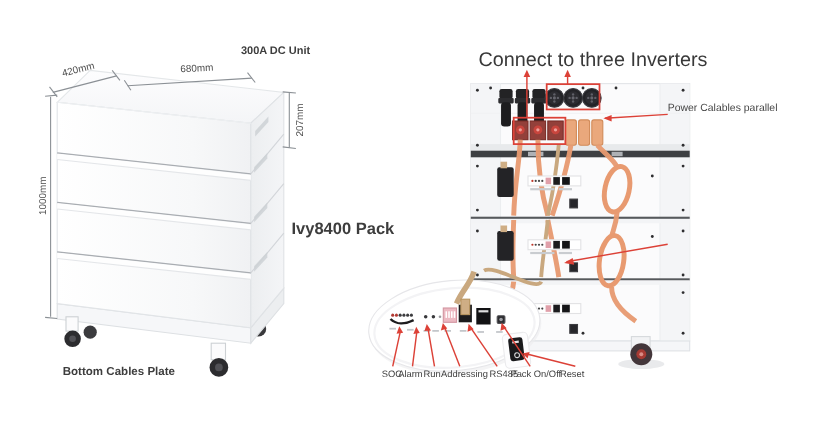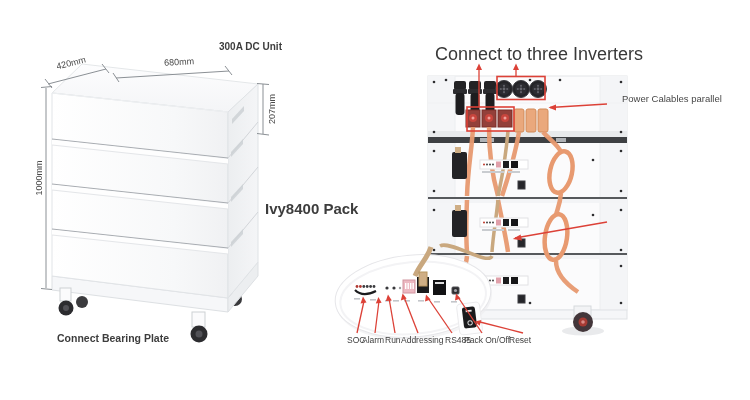--- a/index.html
+++ b/index.html
@@ -4,21 +4,21 @@
 <style>
   html,body{margin:0;padding:0;background:#fff;}
   #stage{position:relative;width:750px;height:400px;background:#ffffff;overflow:hidden;
          font-family:"Liberation Sans",sans-serif;color:#414141;}
   .abs{position:absolute;}
   svg{display:block;}
   .lbl{position:absolute;white-space:nowrap;color:#414141;}
   .bold{font-weight:bold;color:#3d3d3d;}
   .dim{font-size:9px;color:#4a4a4a;}
   .rot90{transform:rotate(-90deg);transform-origin:center center;text-align:center;}
-  .ann{position:absolute;font-size:9.5px;line-height:11px;color:#474747;white-space:nowrap;margin-left:15px;}
+  .ann{position:absolute;font-size:9.5px;line-height:11px;color:#474747;white-space:nowrap;}
   .panel-lbl{position:absolute;top:335px;font-size:8.5px;color:#3e3e3e;white-space:nowrap;}
 </style>
 </head>
 <body>
 
 <div id="stage">
 
   <svg class="abs" style="left:0;top:0" width="330" height="400" viewBox="0 0 330 400">
     <defs>
       <linearGradient id="lgFront" x1="0" y1="0" x2="1" y2="0">
@@ -353,21 +353,21 @@
         <polygon points="149.6,325.8 151.4,320 145,321.4" stroke="none"></polygon>
     </g>
   </svg>
 
   <div class="lbl bold" style="left:219px;top:41px;font-size:10px">300A DC Unit</div>
   <div class="lbl dim" style="left:56px;top:58px;transform:rotate(-14deg)">420mm</div>
   <div class="lbl dim" style="left:164px;top:57px;transform:rotate(-3deg)">680mm</div>
   <div class="lbl dim rot90" style="left:252px;top:104px;width:40px">207mm</div>
   <div class="lbl dim rot90" style="left:17px;top:173px;width:44px">1000mm</div>
   <div class="lbl bold" style="left:265px;top:200px;font-size:15px">Ivy8400 Pack</div>
-  <div class="lbl bold" style="left:57px;top:332px;font-size:10.5px">Connect Bearing Plate</div>
+  <div class="lbl bold" style="left:57px;top:332px;font-size:10.5px">Bottom Cables Plate</div>
 
   <div class="lbl" style="left:435px;top:44px;font-size:18px;color:#393939">Connect to three Inverters</div>
 
   <div class="ann" style="left:607px;top:93px">
     <div>Power Calables parallel</div>
   </div>
 
   <span class="panel-lbl" style="left:347px">SOC</span>
   <span class="panel-lbl" style="left:362px">Alarm</span>
   <span class="panel-lbl" style="left:385px">Run</span>

